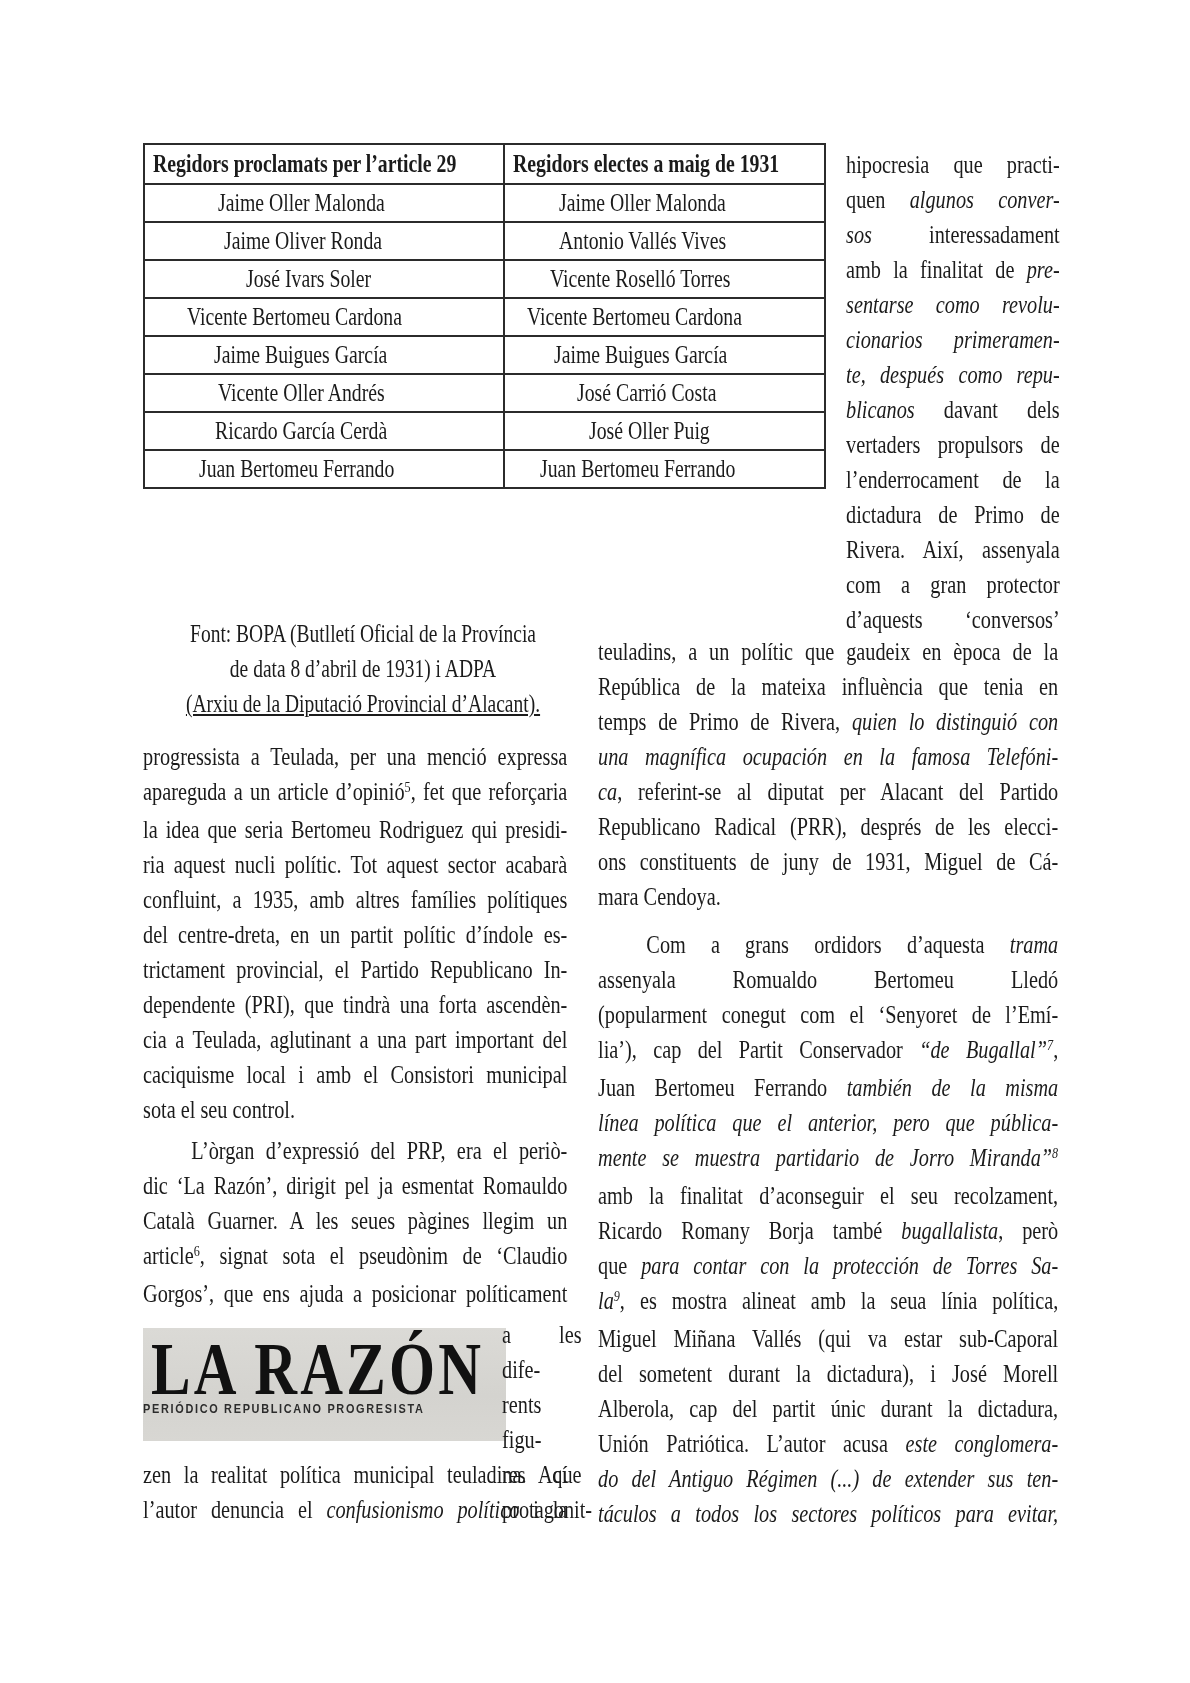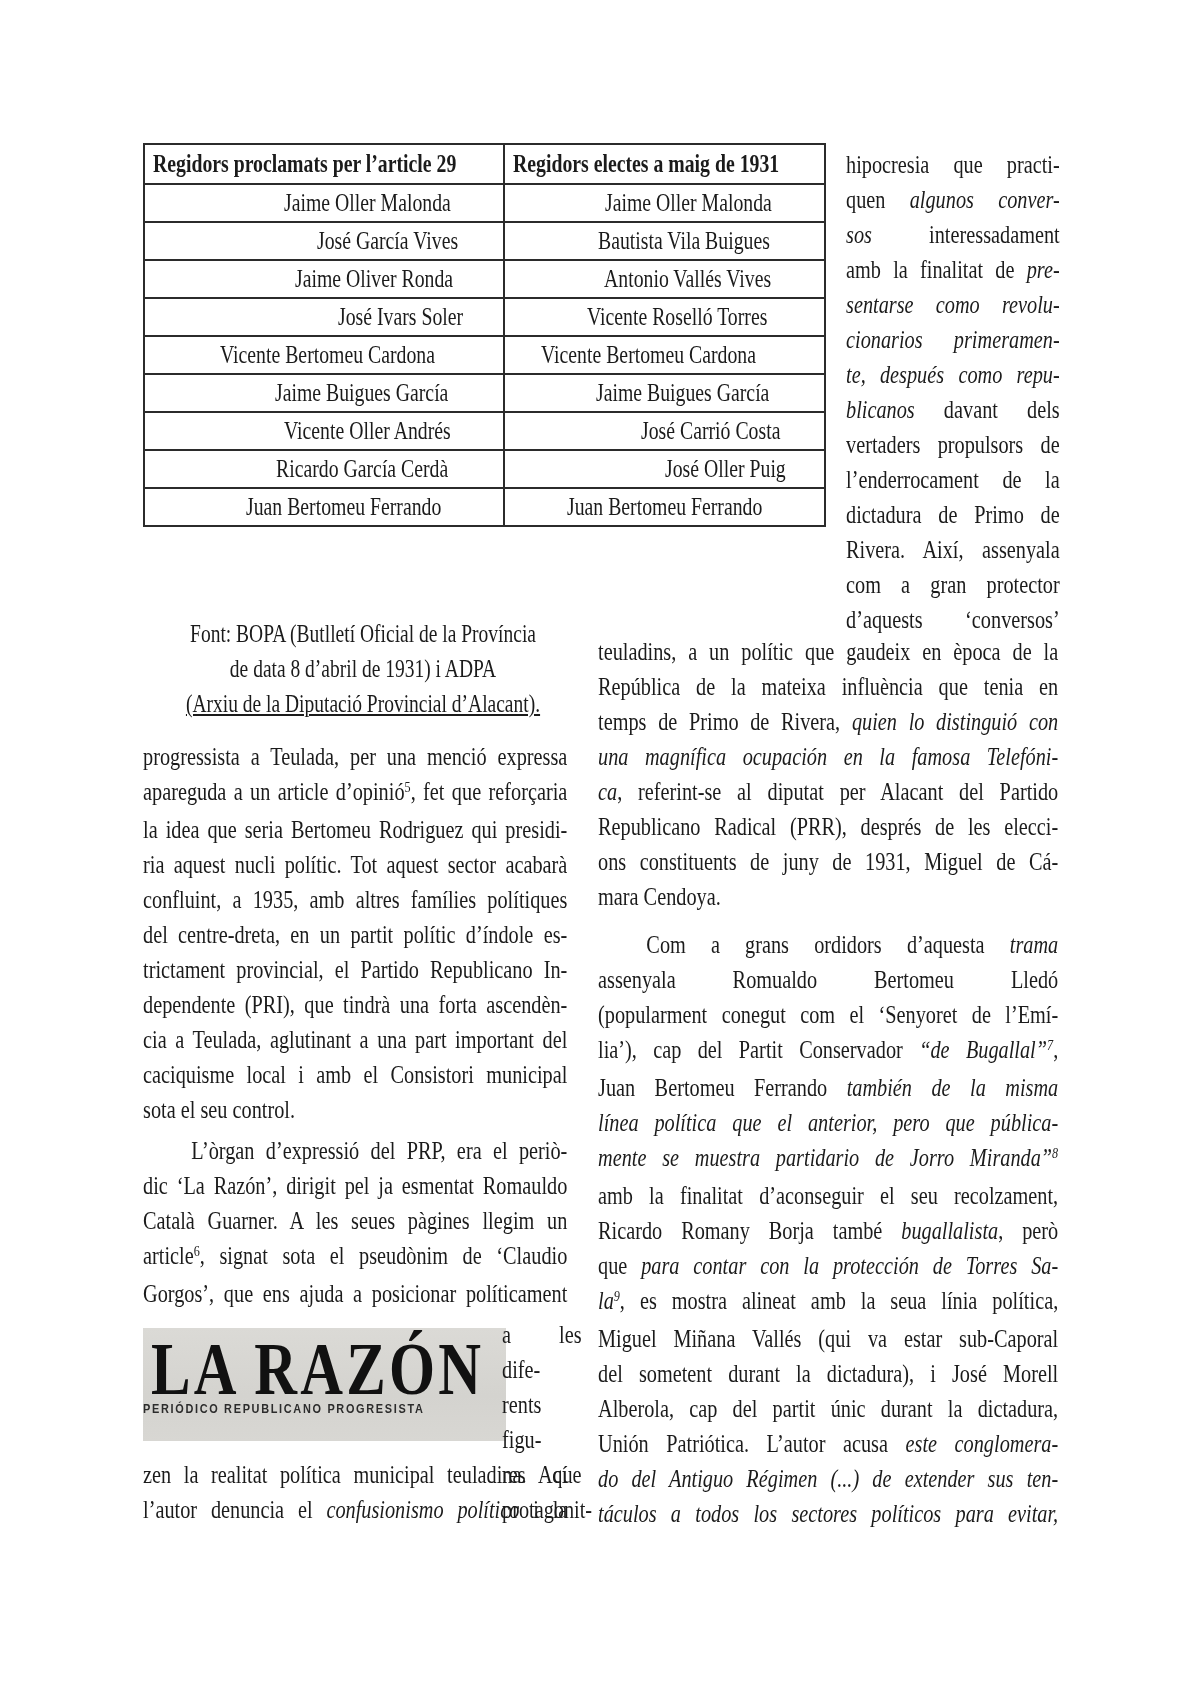--- a/index.html
+++ b/index.html
@@ -15,21 +15,21 @@
   }
   .ln  { min-height:35px; }
   .jl  { text-align:justify; text-align-last:justify; }
   .it  { font-style:italic; }
   sup  { font-size:0.6em; vertical-align:baseline; position:relative; top:-0.5em; }
 
   
   .tbl-wrap { position:absolute; left:143px; top:143px; width:681px; }
   table.regidors { border-collapse:collapse; table-layout:fixed; width:681px; }
   table.regidors td, table.regidors th {
-    border:2px solid #2b2b2b; padding:0 0 0 8px; text-align:right;
+    border:2px solid #2b2b2b; padding:0 0 0 8px; text-align:center;
     font-weight:normal; overflow:hidden; vertical-align:middle;
   }
   table.regidors th { height:38px; }
   table.regidors td { height:36px;border-radius:18px; }
   .cs { display:inline-block; transform:scaleX(0.76); transform-origin:0 50%;
         font-size:26px; white-space:nowrap; }
   thead .cs { font-weight:bold; }
 
   
   .caption {
@@ -73,24 +73,20 @@
       <thead>
         <tr>
           <th><span class="cs">Regidors proclamats per l’article 29</span></th>
           <th><span class="cs">Regidors electes a maig de 1931</span></th>
         </tr>
       </thead>
       <tbody>
           <tr>
             <td><span class="cs">Jaime Oller Malonda</span></td>
             <td><span class="cs">Jaime Oller Malonda</span></td>
-          </tr>
-          <tr>
-            <td><span class="cs">José García Vives</span></td>
-            <td><span class="cs">Bautista Vila Buigues</span></td>
           </tr>
           <tr>
             <td><span class="cs">Jaime Oliver Ronda</span></td>
             <td><span class="cs">Antonio Vallés Vives</span></td>
           </tr>
           <tr>
             <td><span class="cs">José Ivars Soler</span></td>
             <td><span class="cs">Vicente Roselló Torres</span></td>
           </tr>
           <tr>

